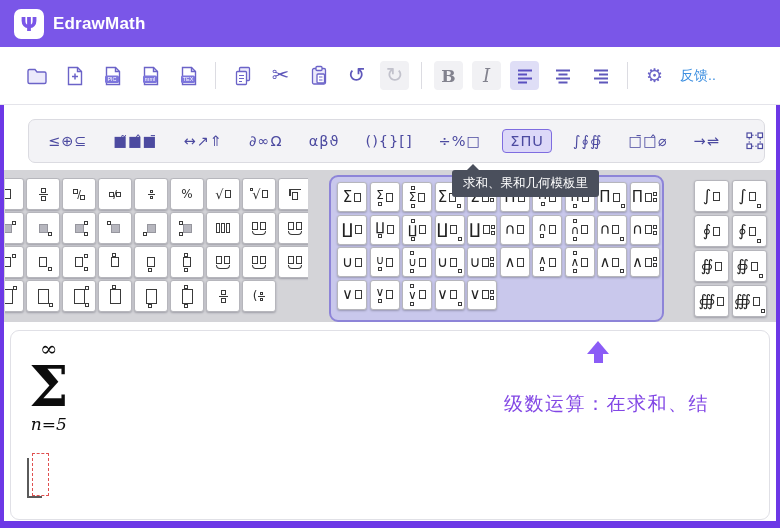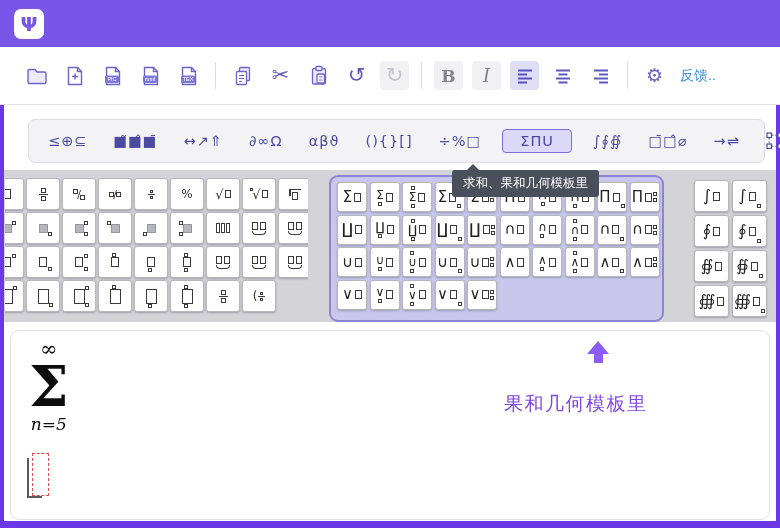--- a/index.html
+++ b/index.html
@@ -29,21 +29,21 @@
   
   .frame-l{position:absolute;left:0;top:105px;width:4px;height:423px;background:#6c38e6}
   .frame-r{position:absolute;left:776px;top:105px;width:4px;height:423px;background:#6c38e6}
   .frame-b{position:absolute;left:0;top:521px;width:780px;height:7px;background:#6c38e6}
   
   .cat-bar{position:absolute;left:28px;top:119px;width:737px;height:44px;background:#f3f3f6;
            border:1px solid #dbdbe1;border-radius:7px;display:flex;align-items:center;gap:16px;
            padding:0 14px;box-sizing:border-box;font-family:"DejaVu Sans",sans-serif}
   .cat-item{font-size:14.5px;color:#4c4aa0;padding:4px 5px;border-radius:4px;letter-spacing:1px;
             white-space:nowrap;cursor:pointer}
-  .cat-item.selected{background:#dcd8f8;border:1.5px solid #7e6ce0;padding:3px 17px}
+  .cat-item.selected{background:#dcd8f8;border:1.5px solid #7e6ce0;padding:3px 7px}
   .mx{display:inline-flex;vertical-align:middle}
   
   .band{position:absolute;left:4px;top:170px;width:772px;height:152px;background:#d4d4d8}
   .grid-row{display:flex;gap:2px;margin-bottom:2px}
   .sym-btn{background:#fff;border:1px solid #b6b6bc;border-radius:3px;cursor:pointer;
            box-shadow:0 1px 2px rgba(80,80,95,.4);display:flex;align-items:center;justify-content:center;
            box-sizing:border-box;font-family:"DejaVu Sans",sans-serif;color:#2e2e2e}
   .left-grid{position:absolute;left:5px;top:178px;width:303px;height:142px;overflow:hidden}
   .left-grid .sym-btn{width:34px;height:32px;flex:0 0 auto}
   .left-grid .grid-row>.sym-btn:first-child{margin-left:-15px}
@@ -118,20 +118,21 @@
   .placeholder{position:absolute;left:16px;top:122px;width:24px;height:44px;cursor:text}
   .ph-gray{position:absolute;left:0;top:5px;width:13px;height:38px;border-left:2px solid #5a5a5a;
            border-bottom:2px solid #5a5a5a}
   .ph-red{position:absolute;left:5px;top:0;width:15px;height:41px;border:1.6px dashed #e05050}
 </style>
 </head>
 <body>
 
 <div class="header">
   <div class="logo">Ψ</div>
+  <div class="app-title">EdrawMath</div>
 </div>
 
 <div class="toolbar">
   <div class="tb-btn">
     <svg width="24" height="24" viewBox="0 0 24 24">
       <path d="M3 8.5V18c0 .9.6 1.5 1.5 1.5h15c.9 0 1.5-.6 1.5-1.5V9.5c0-.9-.6-1.5-1.5-1.5H12l-2-2.5H4.5C3.6 5.5 3 6.1 3 7z" fill="#eceafb" stroke="#6b63c8" stroke-width="1.4"></path>
     </svg>
   </div>
   <div class="tb-btn">
     <svg width="24" height="24" viewBox="0 0 24 24">
@@ -804,19 +805,19 @@
       <span class="inf">∞</span>
       <span class="sig">Σ</span>
       <span class="low">n=5</span>
     </span>
   </div>
   <div class="annotation-arrow">
     <span class="arr-head"></span>
     <span class="arr-stem"></span>
   </div>
   <div class="annotation">
-    <div>果和几何模板里</div>
+    <div>级数运算：在求和、结</div>
   </div>
   <div class="placeholder">
     <span class="ph-gray"></span>
     <span class="ph-red"></span>
   </div>
 </div>
 
 </body></html>

